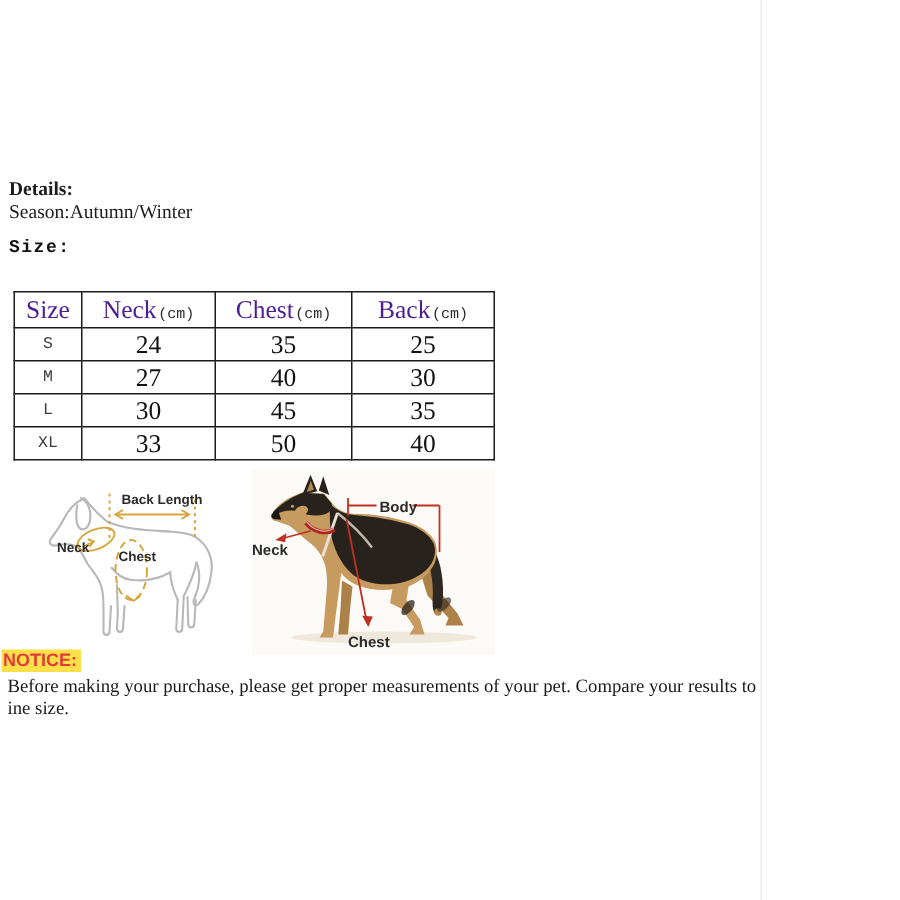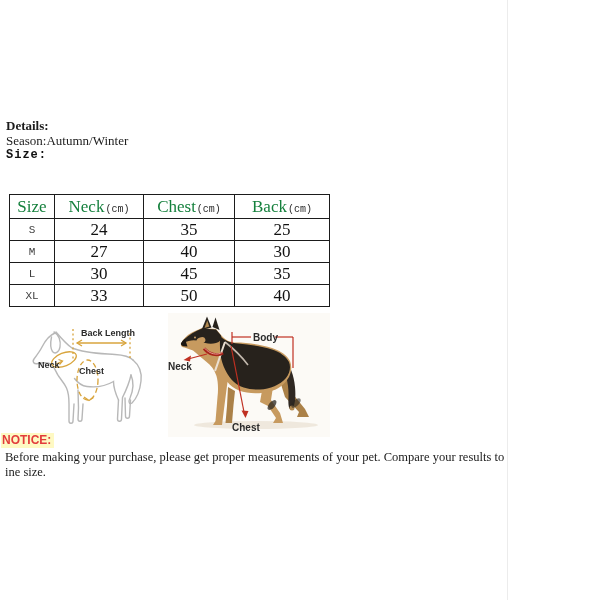--- a/index.html
+++ b/index.html
@@ -6,40 +6,40 @@
   .page {
     position:relative; width:508px; height:600px; background:#ffffff;
     font-family:"Liberation Serif", serif; overflow:hidden;
     border-right:1px solid #ececec; box-sizing:border-box;
   }
   
   .details { position:absolute; left:6px; top:118px; font-size:13px; line-height:15px; color:#1c1c1c; }
   .details-heading { font-weight:bold; }
   .size-heading {
     font-family:"Liberation Mono", monospace; font-weight:bold;
-    font-size:12px; letter-spacing:1px; margin-top:0; color:#111;
+    font-size:12px; letter-spacing:1px; margin-top:10px; color:#111;
   }
   
   .size-table { position:absolute; left:9px; top:194px; border-collapse:collapse; table-layout:fixed; background:#fff; }
   .size-table th, .size-table td { border:1px solid #1b1b1b; text-align:center; padding:0; vertical-align:middle; }
   .size-table thead th { height:23px; font-weight:normal; }
-  .hlabel { font-size:17px; color:#15803d; }
+  .hlabel { font-size:17px; color:#4c1d95; }
   .hunit { font-family:"Liberation Mono", monospace; font-size:10px; color:#2a2a2a; margin-left:1px;text-align:center; }
   .size-table tbody td { height:21px; }
   .rowlabel { font-family:"Liberation Mono", monospace; font-size:11px; color:#3d3d3d; }
   .num { font-size:17px; color:#121212; }
   
   .sketch-diagram { position:absolute; left:25px; top:316px; }
   .photo-diagram  { position:absolute; left:168px; top:313px; }
   .diagram-label { font-family:"Liberation Sans", sans-serif; font-weight:bold; fill:#2b2b2b; }
   
   .notice-heading {
     position:absolute; left:1px; top:433px; display:inline-block;
     font-family:"Liberation Sans", sans-serif; font-weight:bold; font-size:12px;
-    color:#e23b3b; background:#fef9c3; padding:0 3px 1px 1px;
+    color:#e23b3b; background:#fde047; padding:0 3px 1px 1px;
   }
   .notice-text {
     position:absolute; left:5px; top:450px; width:597px;
     font-size:12.5px; line-height:15px; color:#1a1a1a; word-break:break-all;
   }
 </style>
 </head>
 <body>
 
 <div class="page">

